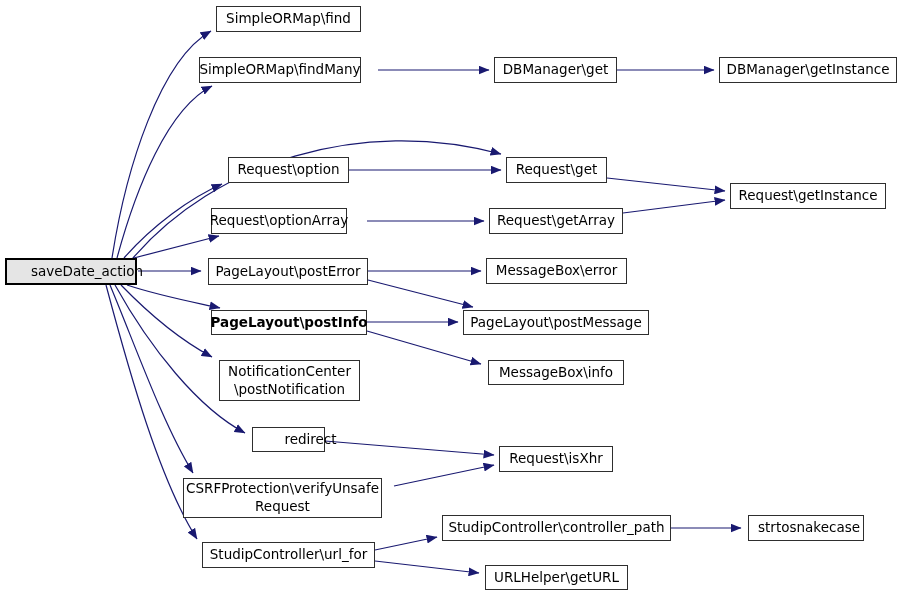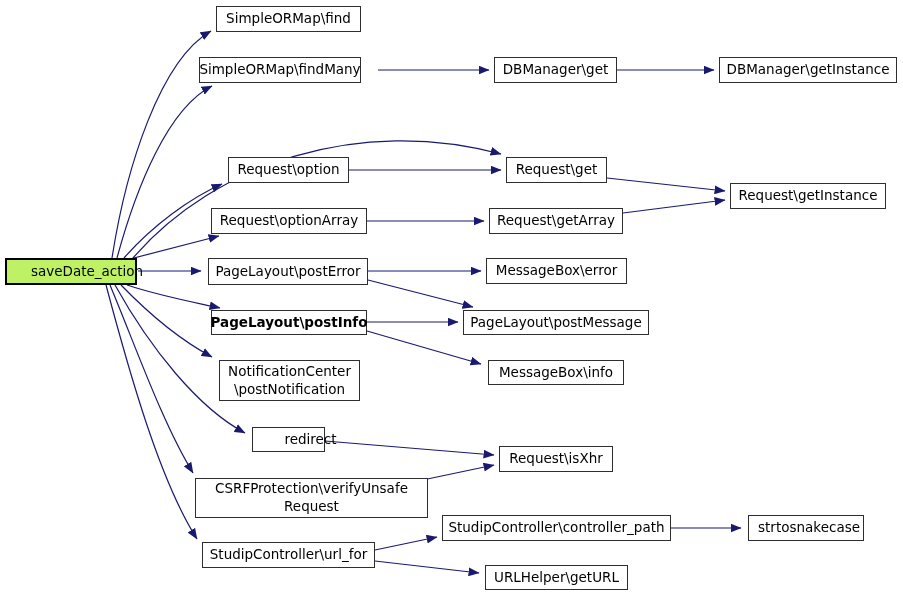--- a/index.html
+++ b/index.html
@@ -30,21 +30,21 @@
     line-height: 1.3;
     cursor: pointer;
     z-index: 2;
   }
   .node span {
     white-space: pre-line;
     display: block;
     padding: 0 3px;
   }
   .node.highlight {
-    background: #bef264;
+    background: #e5e5e5;
     border: 2px solid #000000;
     padding-left: 32px;
   }
   path.edge {
     fill: none;
     stroke: #191970;
     stroke-width: 1.2;
   }
 </style>
 </head>
@@ -111,21 +111,21 @@
   </div>
 
   <div class="node" style="left:506px; top:157px; width:101px; height:26px;">
     <span>Request\get</span>
   </div>
 
   <div class="node" style="left:730px; top:183px; width:156px; height:26px;">
     <span>Request\getInstance</span>
   </div>
 
-  <div class="node" style="left:211px; top:208px; width:156px; height:26px;">
+  <div class="node" style="left:211px; top:208px; width:136px; height:26px;">
     <span>Request\optionArray</span>
   </div>
 
   <div class="node" style="left:489px; top:208px; width:134px; height:26px;">
     <span>Request\getArray</span>
   </div>
 
   <div class="node" style="left:486px; top:258px; width:141px; height:26px;">
     <span>MessageBox\error</span>
   </div>
@@ -152,21 +152,21 @@
   </div>
 
   <div class="node" style="left:252px; top:427px; width:73px; height:25px;padding-left:44px;">
     <span>redirect</span>
   </div>
 
   <div class="node" style="left:499px; top:446px; width:114px; height:26px;">
     <span>Request\isXhr</span>
   </div>
 
-  <div class="node" style="left:195px; top:478px; width:233px; height:40px;">
+  <div class="node" style="left:183px; top:478px; width:199px; height:40px;">
     <span>CSRFProtection\verifyUnsafe
 Request</span>
   </div>
 
   <div class="node" style="left:202px; top:542px; width:173px; height:26px;">
     <span>StudipController\url_for</span>
   </div>
 
   <div class="node" style="left:442px; top:515px; width:229px; height:26px;text-align:right;">
     <span>StudipController\controller_path</span>

